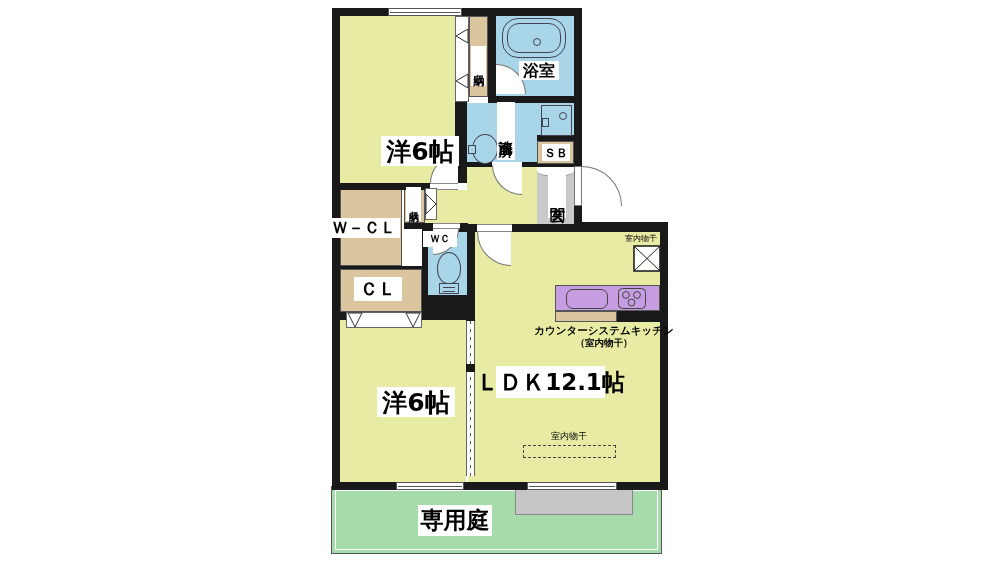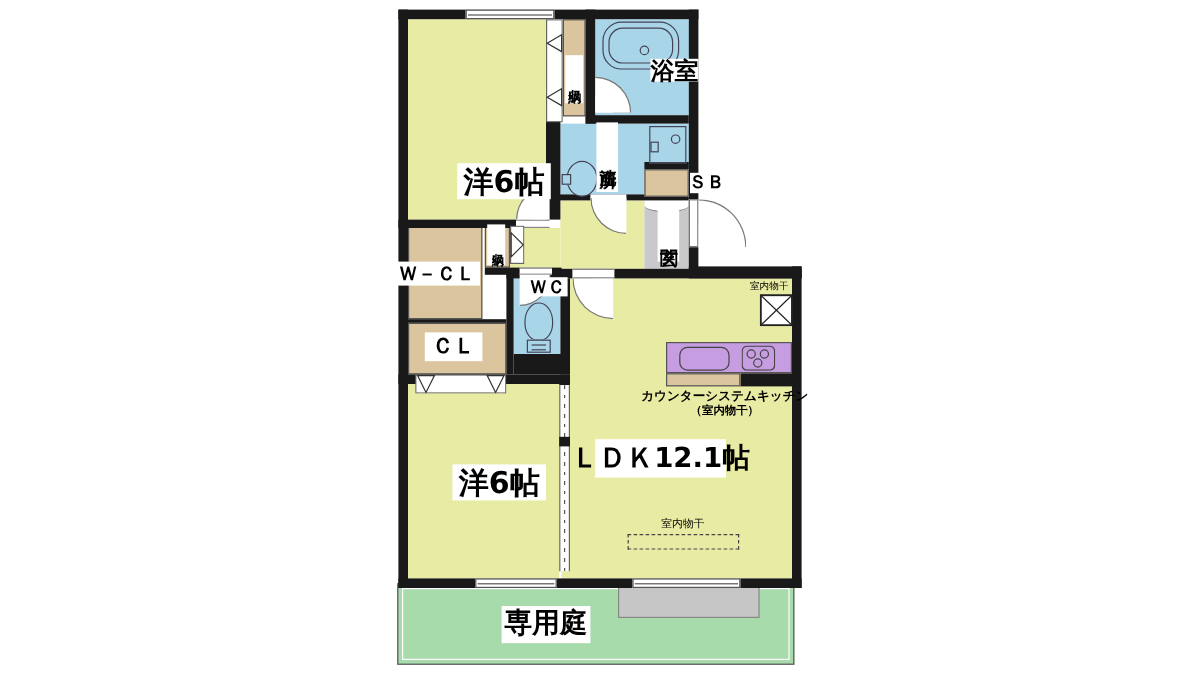--- a/index.html
+++ b/index.html
@@ -144,27 +144,27 @@
     <line x1="27" y1="1" x2="1" y2="26" stroke="#222"></line>
   </svg>
 
   <div class="dash" style="left:523px;top:445px;width:93px;height:13px;"></div>
 
   <div class="room" style="left:537px;top:141px;width:37px;height:23px;background:#dbc59e;border:1px solid #555;"></div>
 
   <div class="lbl" style="left:381px;top:136px;width:78px;height:30px;font-size:25px;">洋6帖</div>
   <div class="lbl" style="left:377px;top:387px;width:78px;height:30px;font-size:25px;">洋6帖</div>
   <div class="lbl" style="left:496px;top:366px;width:109px;height:32px;font-size:23px;">ＬＤＫ12.1帖</div>
-  <div class="lbl" style="left:519px;top:49px;width:40px;height:19px;font-size:20px;margin-left:23px;">浴室</div>
+  <div class="lbl" style="left:519px;top:61px;width:40px;height:19px;font-size:16px;">浴室</div>
   <div class="lbl vlbl" style="left:497px;top:102px;width:18px;height:58px;font-size:14px;">洗面所</div>
-  <div class="lbl" style="left:542px;top:144px;width:28px;height:17px;font-size:15px;margin-left:33px;">ＳＢ</div>
+  <div class="lbl" style="left:542px;top:144px;width:28px;height:17px;font-size:12px;">ＳＢ</div>
   <div class="lbl vlbl" style="left:548px;top:172px;width:18px;height:46px;font-size:15px;">玄関</div>
   <div class="lbl" style="left:328px;top:218px;width:72px;height:20px;font-size:16px;">Ｗ－ＣＬ</div>
   <div class="lbl" style="left:354px;top:277px;width:48px;height:24px;font-size:18px;">ＣＬ</div>
-  <div class="lbl" style="left:439px;top:231px;width:34px;height:16px;font-size:15px;">ＷＣ</div>
+  <div class="lbl" style="left:423px;top:231px;width:34px;height:16px;font-size:10px;">ＷＣ</div>
   <div class="lbl vlbl" style="left:471px;top:46px;width:15px;height:40px;font-size:11px;">収納</div>
   <div class="lbl vlbl" style="left:406px;top:187px;width:15px;height:34px;font-size:10px;">収納</div>
   <div class="lbl" style="left:418px;top:505px;width:74px;height:31px;font-size:23px;">専用庭</div>
   <div class="lbl nobg" style="left:540px;top:324px;width:128px;height:12px;font-size:10.5px;">カウンターシステムキッチン</div>
   <div class="lbl nobg" style="left:556px;top:337px;width:96px;height:12px;font-size:9.5px;">（室内物干）</div>
   <div class="lbl nobg" style="left:616px;top:234px;width:50px;height:10px;font-size:8px;font-weight:normal;">室内物干</div>
   <div class="lbl nobg" style="left:545px;top:432px;width:48px;height:11px;font-size:9px;font-weight:normal;font-family:Liberation Mono, monospace;">室内物干</div>
 
 </div>
 

